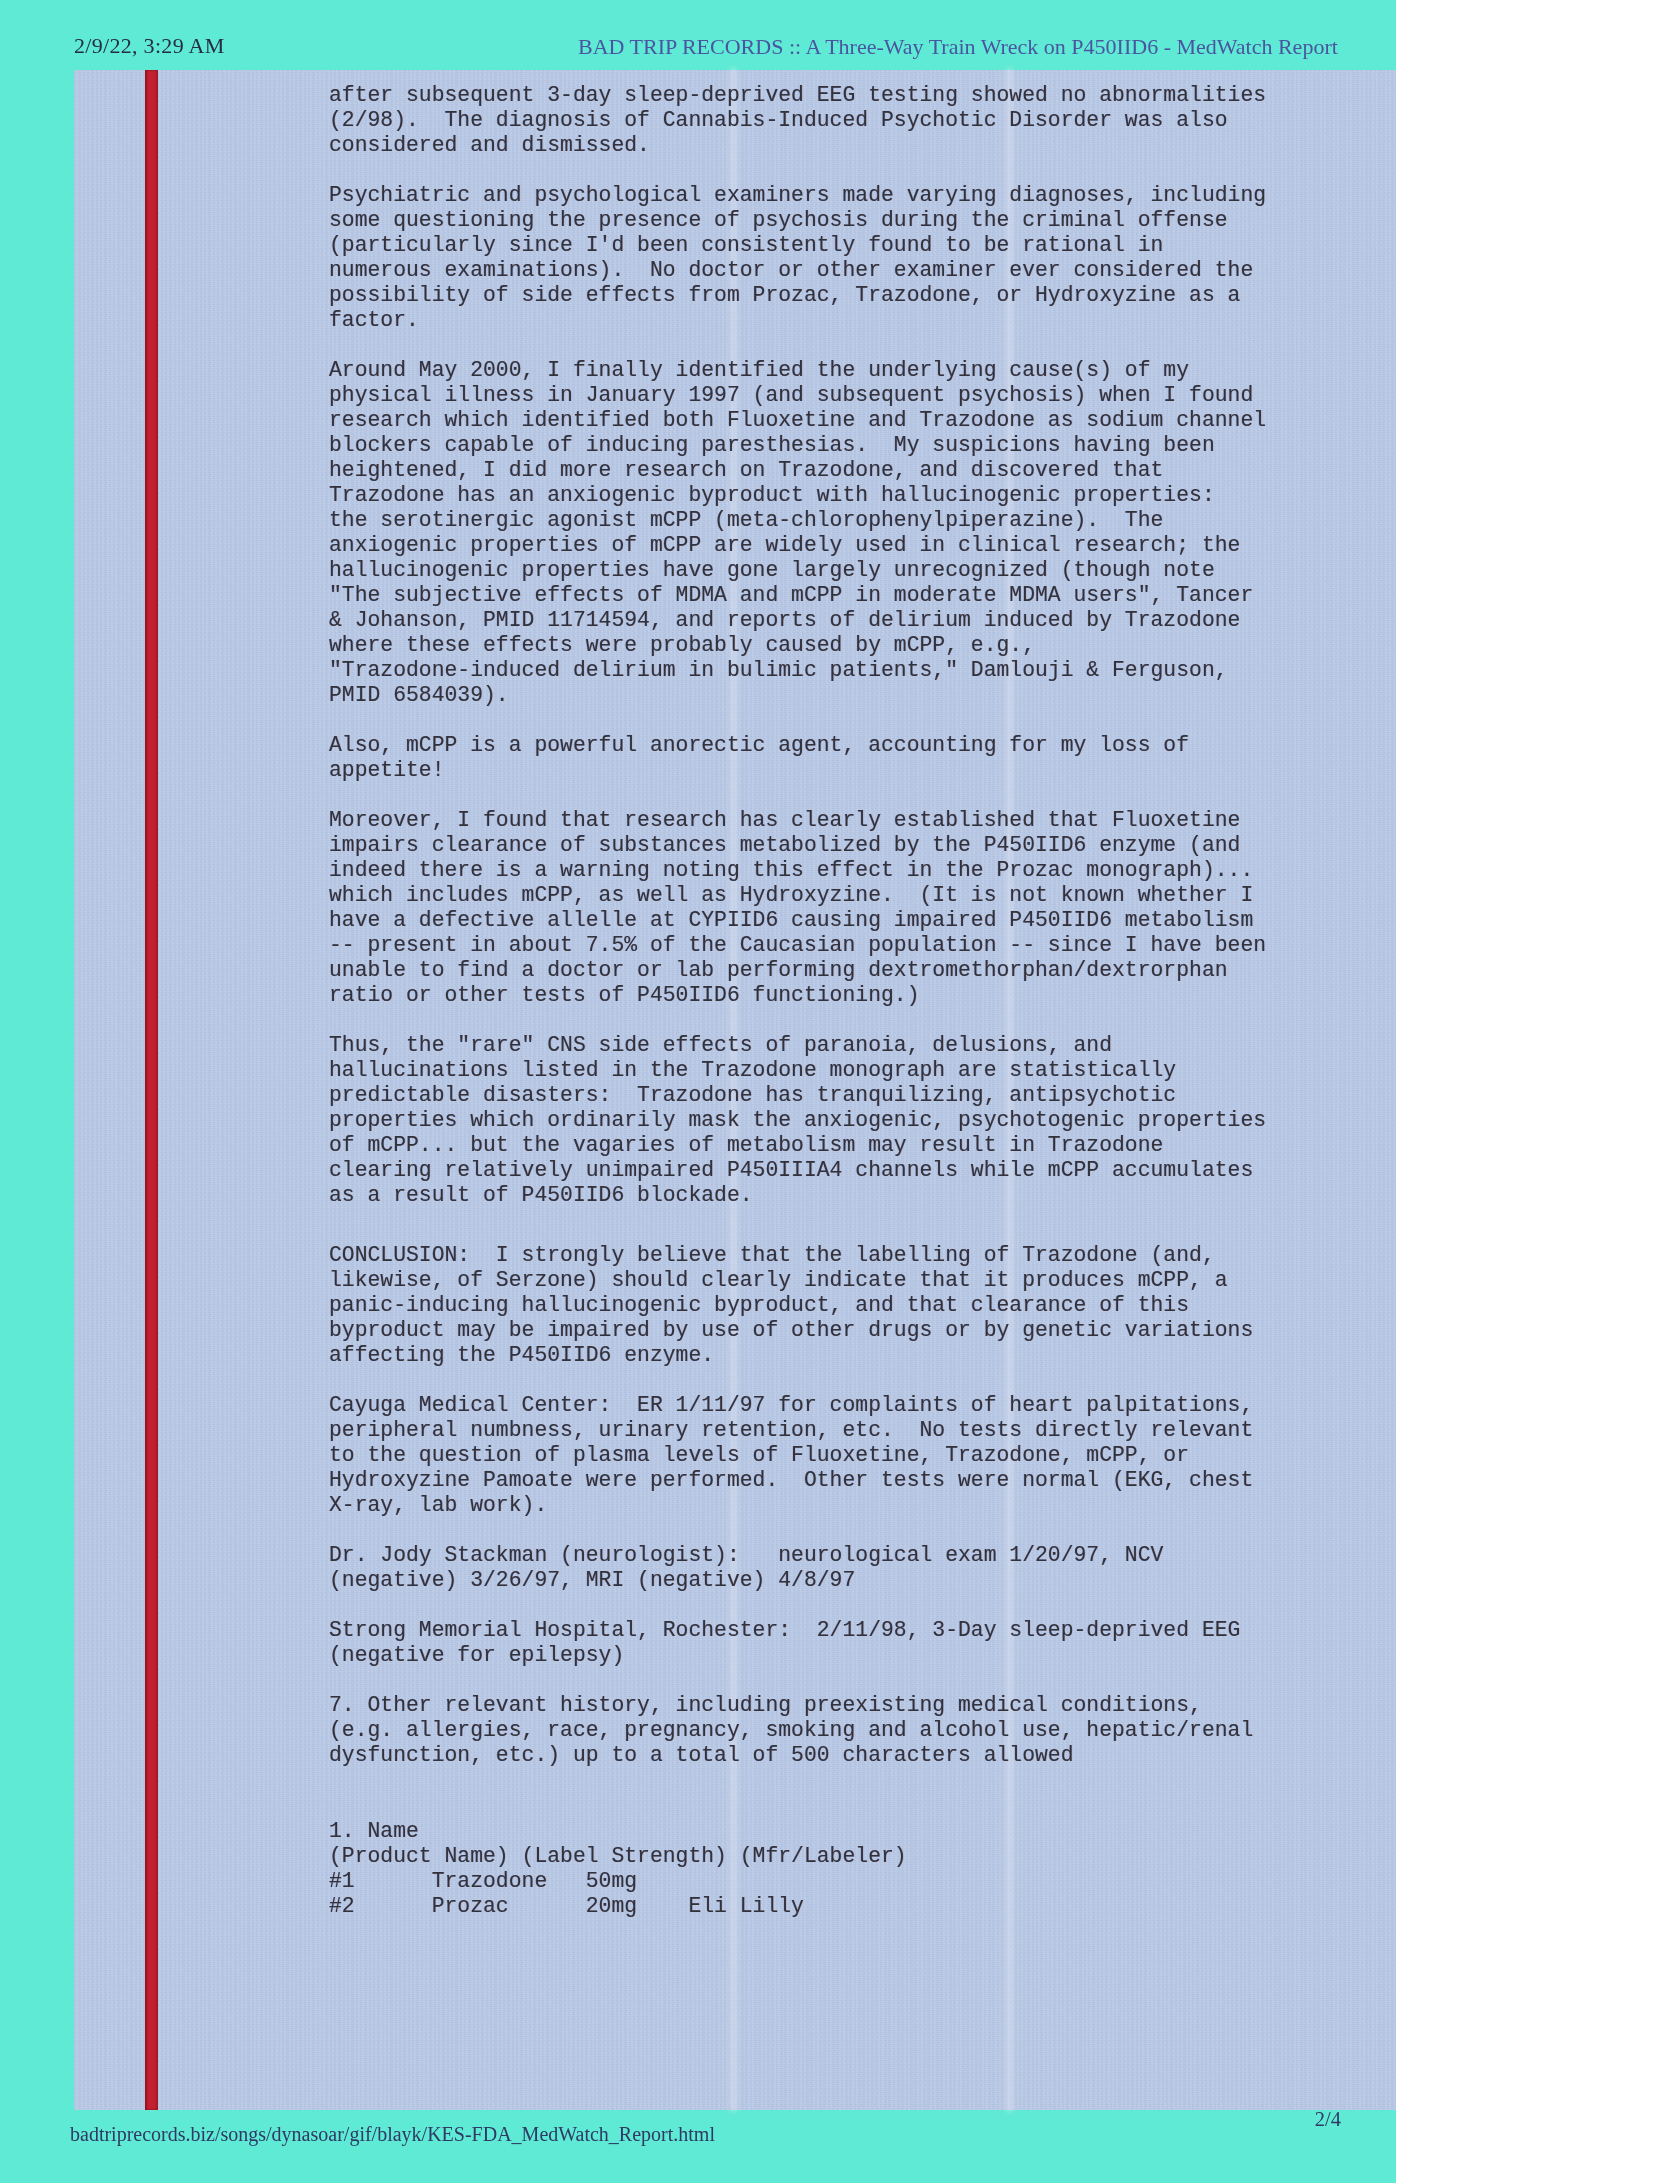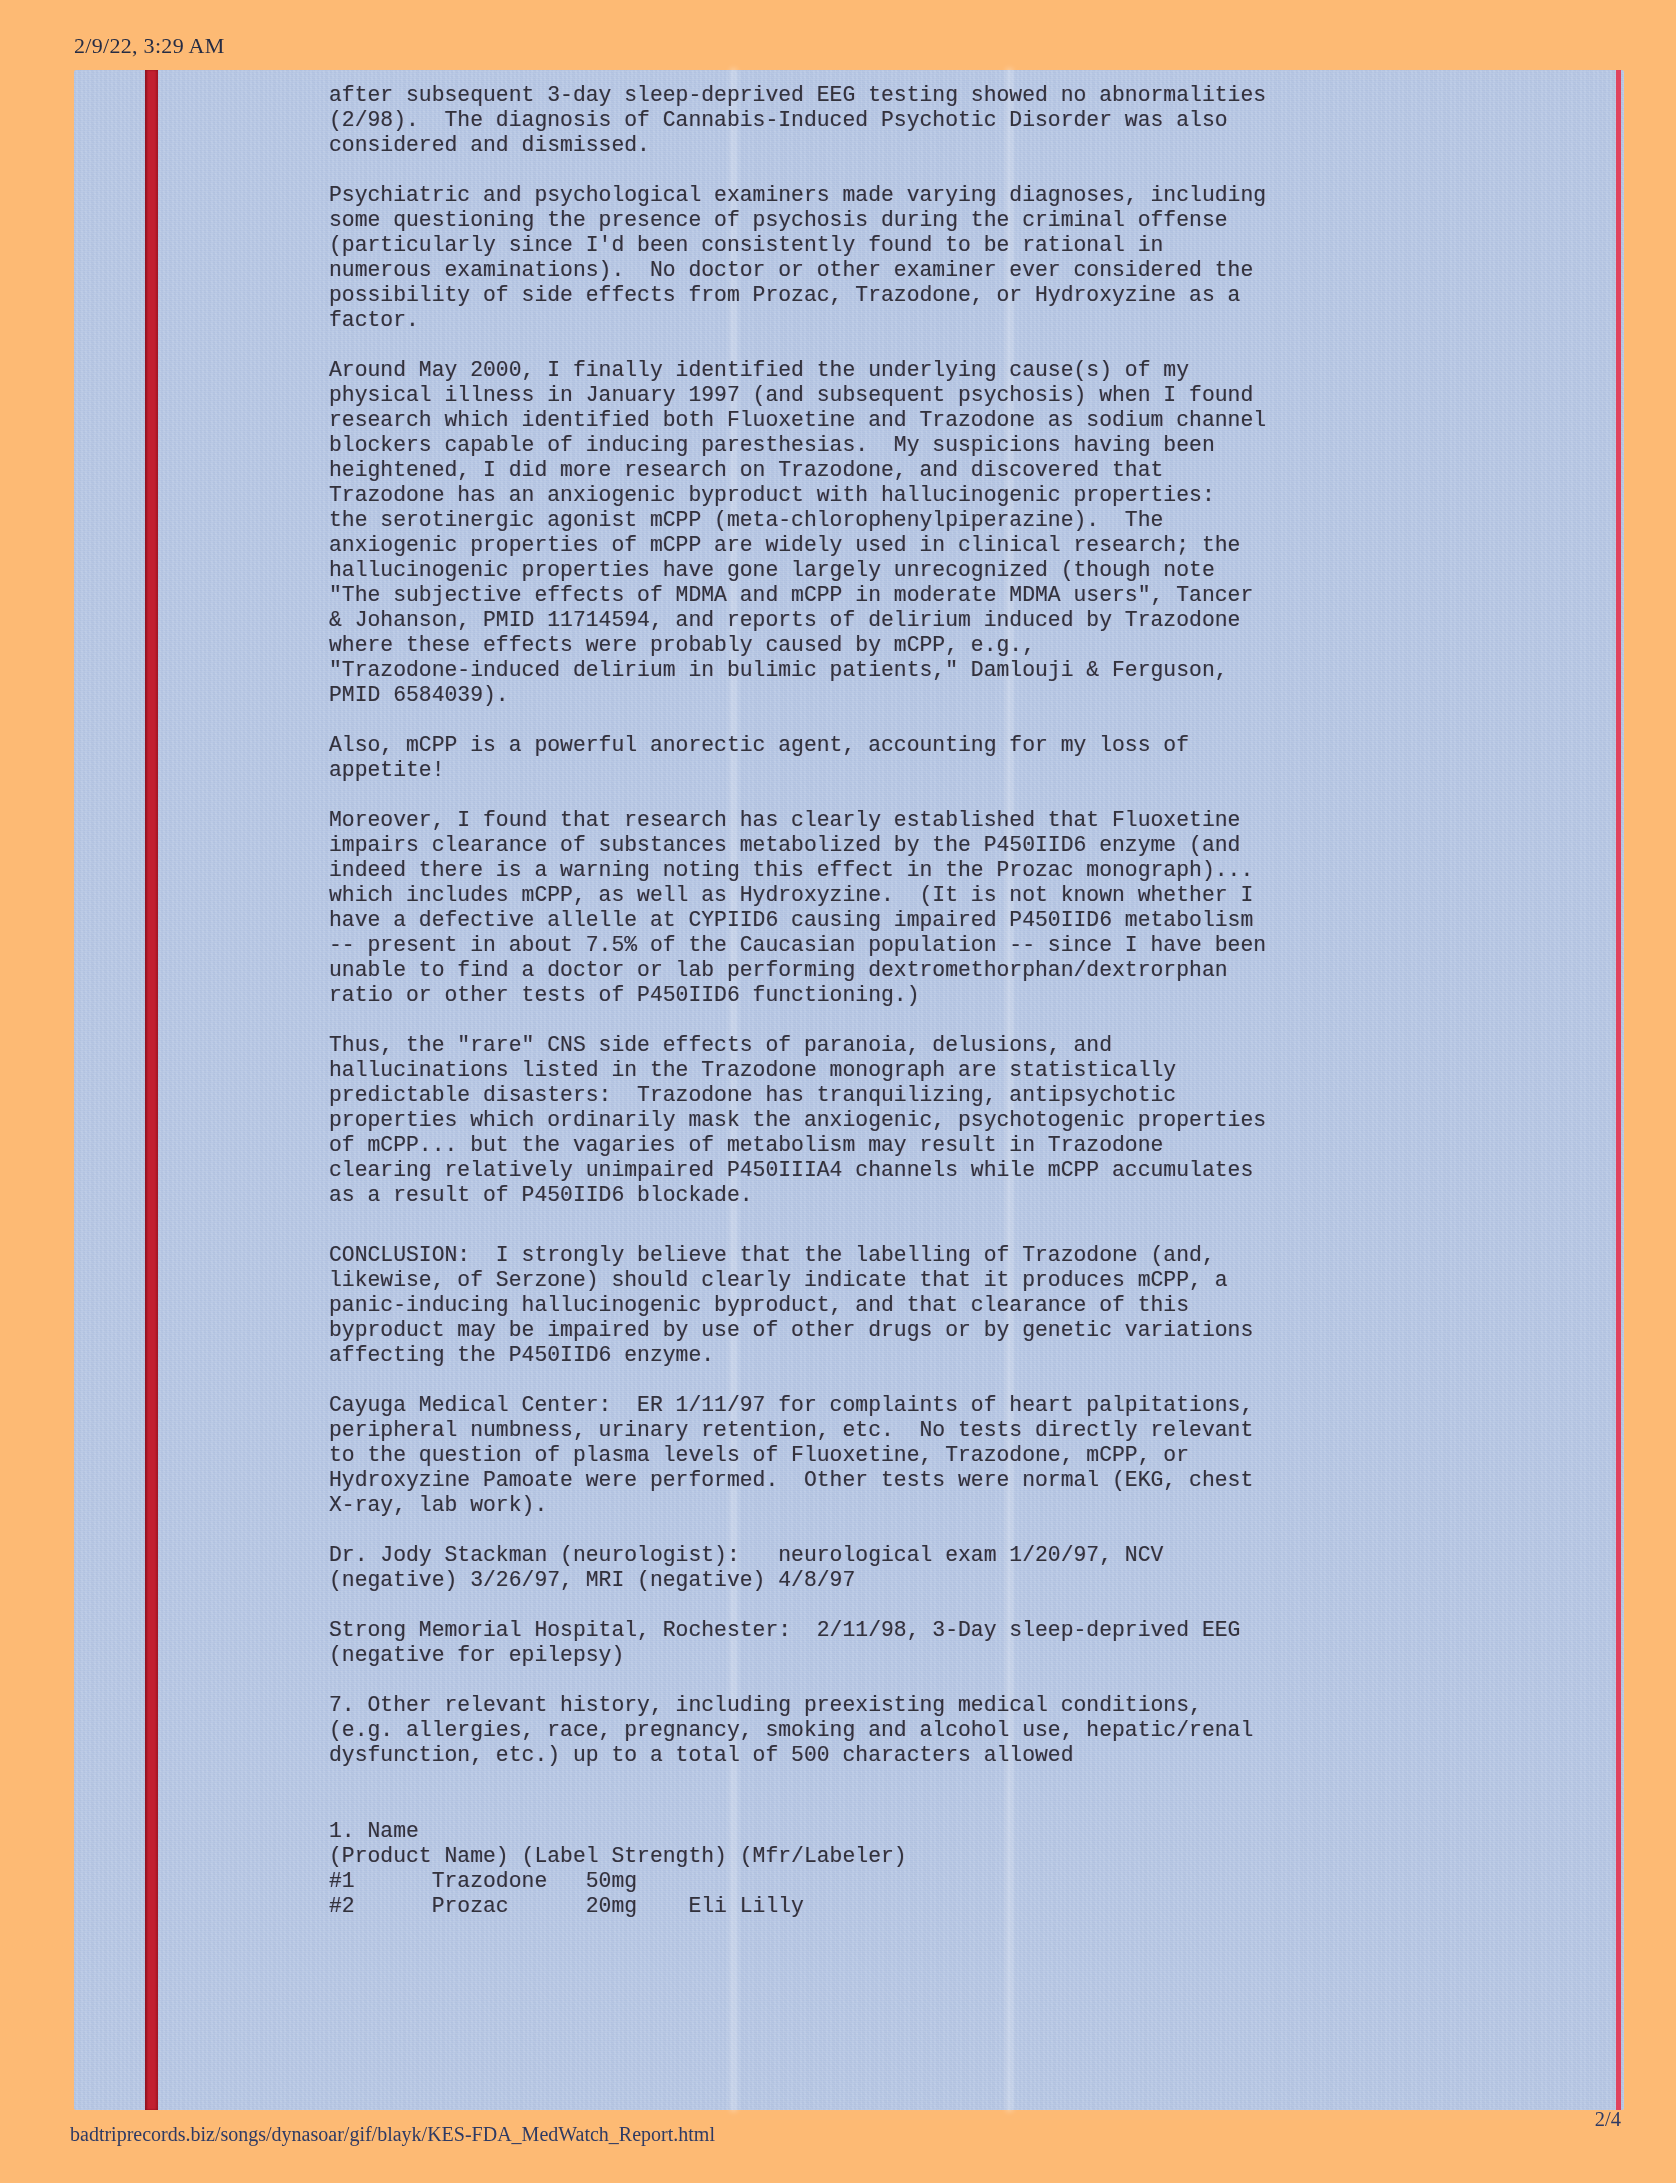--- a/index.html
+++ b/index.html
@@ -1,20 +1,20 @@
 <!DOCTYPE html>
 <html style="--scan-background: #b7c7e4; --margin-line-red: #c22031; --edge-line-pink: #e0435f; --title-blue: #4a55a0; --header-text: #252c44; --footer-text: #2e3a64; --body-text: #32323b;font-size:10.6px"><head>
 <meta charset="utf-8">
 <style>
   html, body { margin: 0; padding: 0; }
   .page {
     position: relative;
-    width: 1676px;
+    width: 1396px;
     height: 2183px;
-    background: #fdba74;
+    background: #5eead4;
     overflow: hidden;
     font-family: "Liberation Serif", "DejaVu Serif", serif;
   }
 
   .print-header-datetime {
     position: absolute;
     left: 74px; top: 33px;
     font-size: 22px;
     color: var(--header-text, #252c44);
     letter-spacing: 0.3px;
@@ -97,20 +97,21 @@
     white-space: pre;
   }
 </style>
 </head>
 <body>
 
 <div class="page">
 
   <div class="print-header-datetime">2/9/22, 3:29 AM</div>
 
+  <div class="print-header-title">BAD TRIP RECORDS :: A Three-Way Train Wreck on P450IID6 - MedWatch Report</div>
 
   <div class="scan">
     <div class="margin-line"></div>
     <div class="edge-line"></div>
     <div class="fold-streak s1"></div>
     <div class="fold-streak s2"></div>
   </div>
 
   <div class="doc-text" id="doc-text">
       <pre style="margin-top: 4px;">after subsequent 3-day sleep-deprived EEG testing showed no abnormalities

